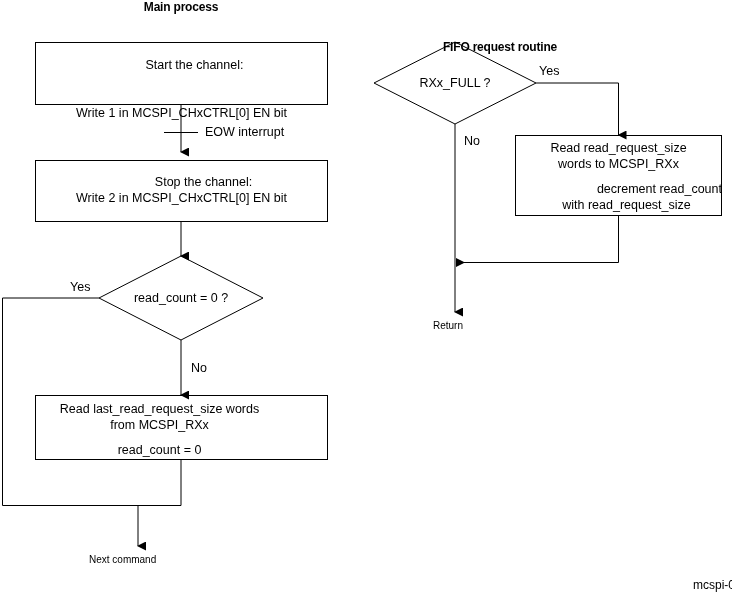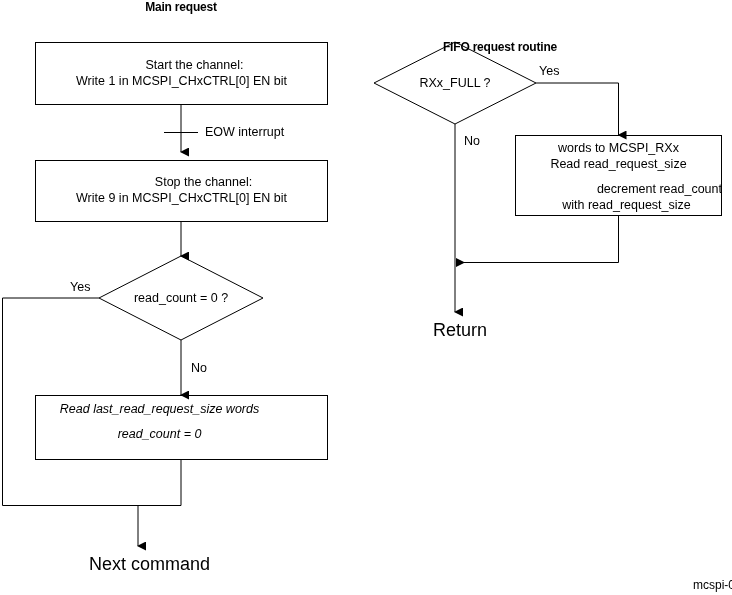--- a/index.html
+++ b/index.html
@@ -46,21 +46,21 @@
     height: 9px;
   }
   .edge-label {
     position: absolute;
     font-size: 12.5px;
     color: #000000;
     white-space: nowrap;
   }
   .terminal-label {
     position: absolute;
-    font-size: 18px;
+    font-size: 10px;
     color: #000000;
     white-space: nowrap;
   }
   .fig-id {
     position: absolute;
     font-size: 12px;
     color: #000000;
     white-space: nowrap;
   }
 </style>
@@ -104,63 +104,64 @@
 
     <polyline points="536,83 618.5,83 618.5,135" fill="none" stroke="#000000" stroke-width="1" marker-end="url(#arrow-down)"></polyline>
 
     <rect x="515.5" y="135.5" width="206" height="80" fill="none" stroke="#000000" stroke-width="1"></rect>
 
     <polyline points="618.5,215.5 618.5,262.5 457,262.5" fill="none" stroke="#000000" stroke-width="1" marker-end="url(#arrow-left)"></polyline>
 
     <line x1="455" y1="124" x2="455" y2="312" stroke="#000000" stroke-width="1" marker-end="url(#arrow-down)"></line>
   </svg>
 
-  <div class="col-title" style="left:81px; top:0px; width:200px;">Main request</div>
+  <div class="col-title" style="left:81px; top:0px; width:200px;">Main process</div>
 
   <div class="col-title" style="left:400px; top:0px; width:200px;margin-top:40px;">FIFO request routine</div>
 
   <div class="node-text" style="left:35px; top:57px; width:293px;">
     <span style="display:block;padding-left:26px;">Start the channel:</span>
-    <span style="display:block;">Write 1 in MCSPI_CHxCTRL[0] EN bit</span>
+    <span style="display:block;margin-top:32px;">Write 1 in MCSPI_CHxCTRL[0] EN bit</span>
   </div>
 
   <div class="edge-label" style="left:205px; top:125px;">EOW interrupt</div>
 
   <div class="node-text" style="left:35px; top:174px; width:293px;">
     <span style="display:block;padding-left:44px;">Stop the channel:</span>
-    <span style="display:block;">Write 9 in MCSPI_CHxCTRL[0] EN bit</span>
+    <span style="display:block;">Write 2 in MCSPI_CHxCTRL[0] EN bit</span>
   </div>
 
   <div class="node-text" style="left:101px; top:290px; width:160px;">
     <span>read_count = 0 ?</span>
   </div>
 
   <div class="edge-label" style="left:70px; top:280px;">Yes</div>
 
   <div class="edge-label" style="left:191px; top:361px;">No</div>
 
-  <div class="node-text" style="left:35px; top:401px; width:249px;font-style:italic;">
+  <div class="node-text" style="left:35px; top:401px; width:249px;">
     <span style="display:block;">Read last_read_request_size words</span>
+    <span style="display:block;">from MCSPI_RXx</span>
     <span class="gap"></span>
     <span style="display:block;">read_count = 0</span>
   </div>
 
   <div class="terminal-label" style="left:89px; top:554px;">Next command</div>
 
   <div class="node-text" style="left:375px; top:75px; width:160px;">
     <span>RXx_FULL ?</span>
   </div>
 
   <div class="edge-label" style="left:539px; top:64px;">Yes</div>
 
   <div class="edge-label" style="left:464px; top:134px;">No</div>
 
   <div class="node-text" style="left:515px; top:140px; width:207px;">
+    <span style="display:block;">Read read_request_size</span>
     <span style="display:block;">words to MCSPI_RXx</span>
-    <span style="display:block;">Read read_request_size</span>
     <span class="gap"></span>
     <span style="display:block;text-align:right;">decrement read_count</span>
     <span style="display:block;padding-left:16px;">with read_request_size</span>
   </div>
 
   <div class="terminal-label" style="left:433px; top:320px;">Return</div>
 
   <div class="fig-id" style="left:693px; top:578px;">mcspi-048</div>
 
 </div>

